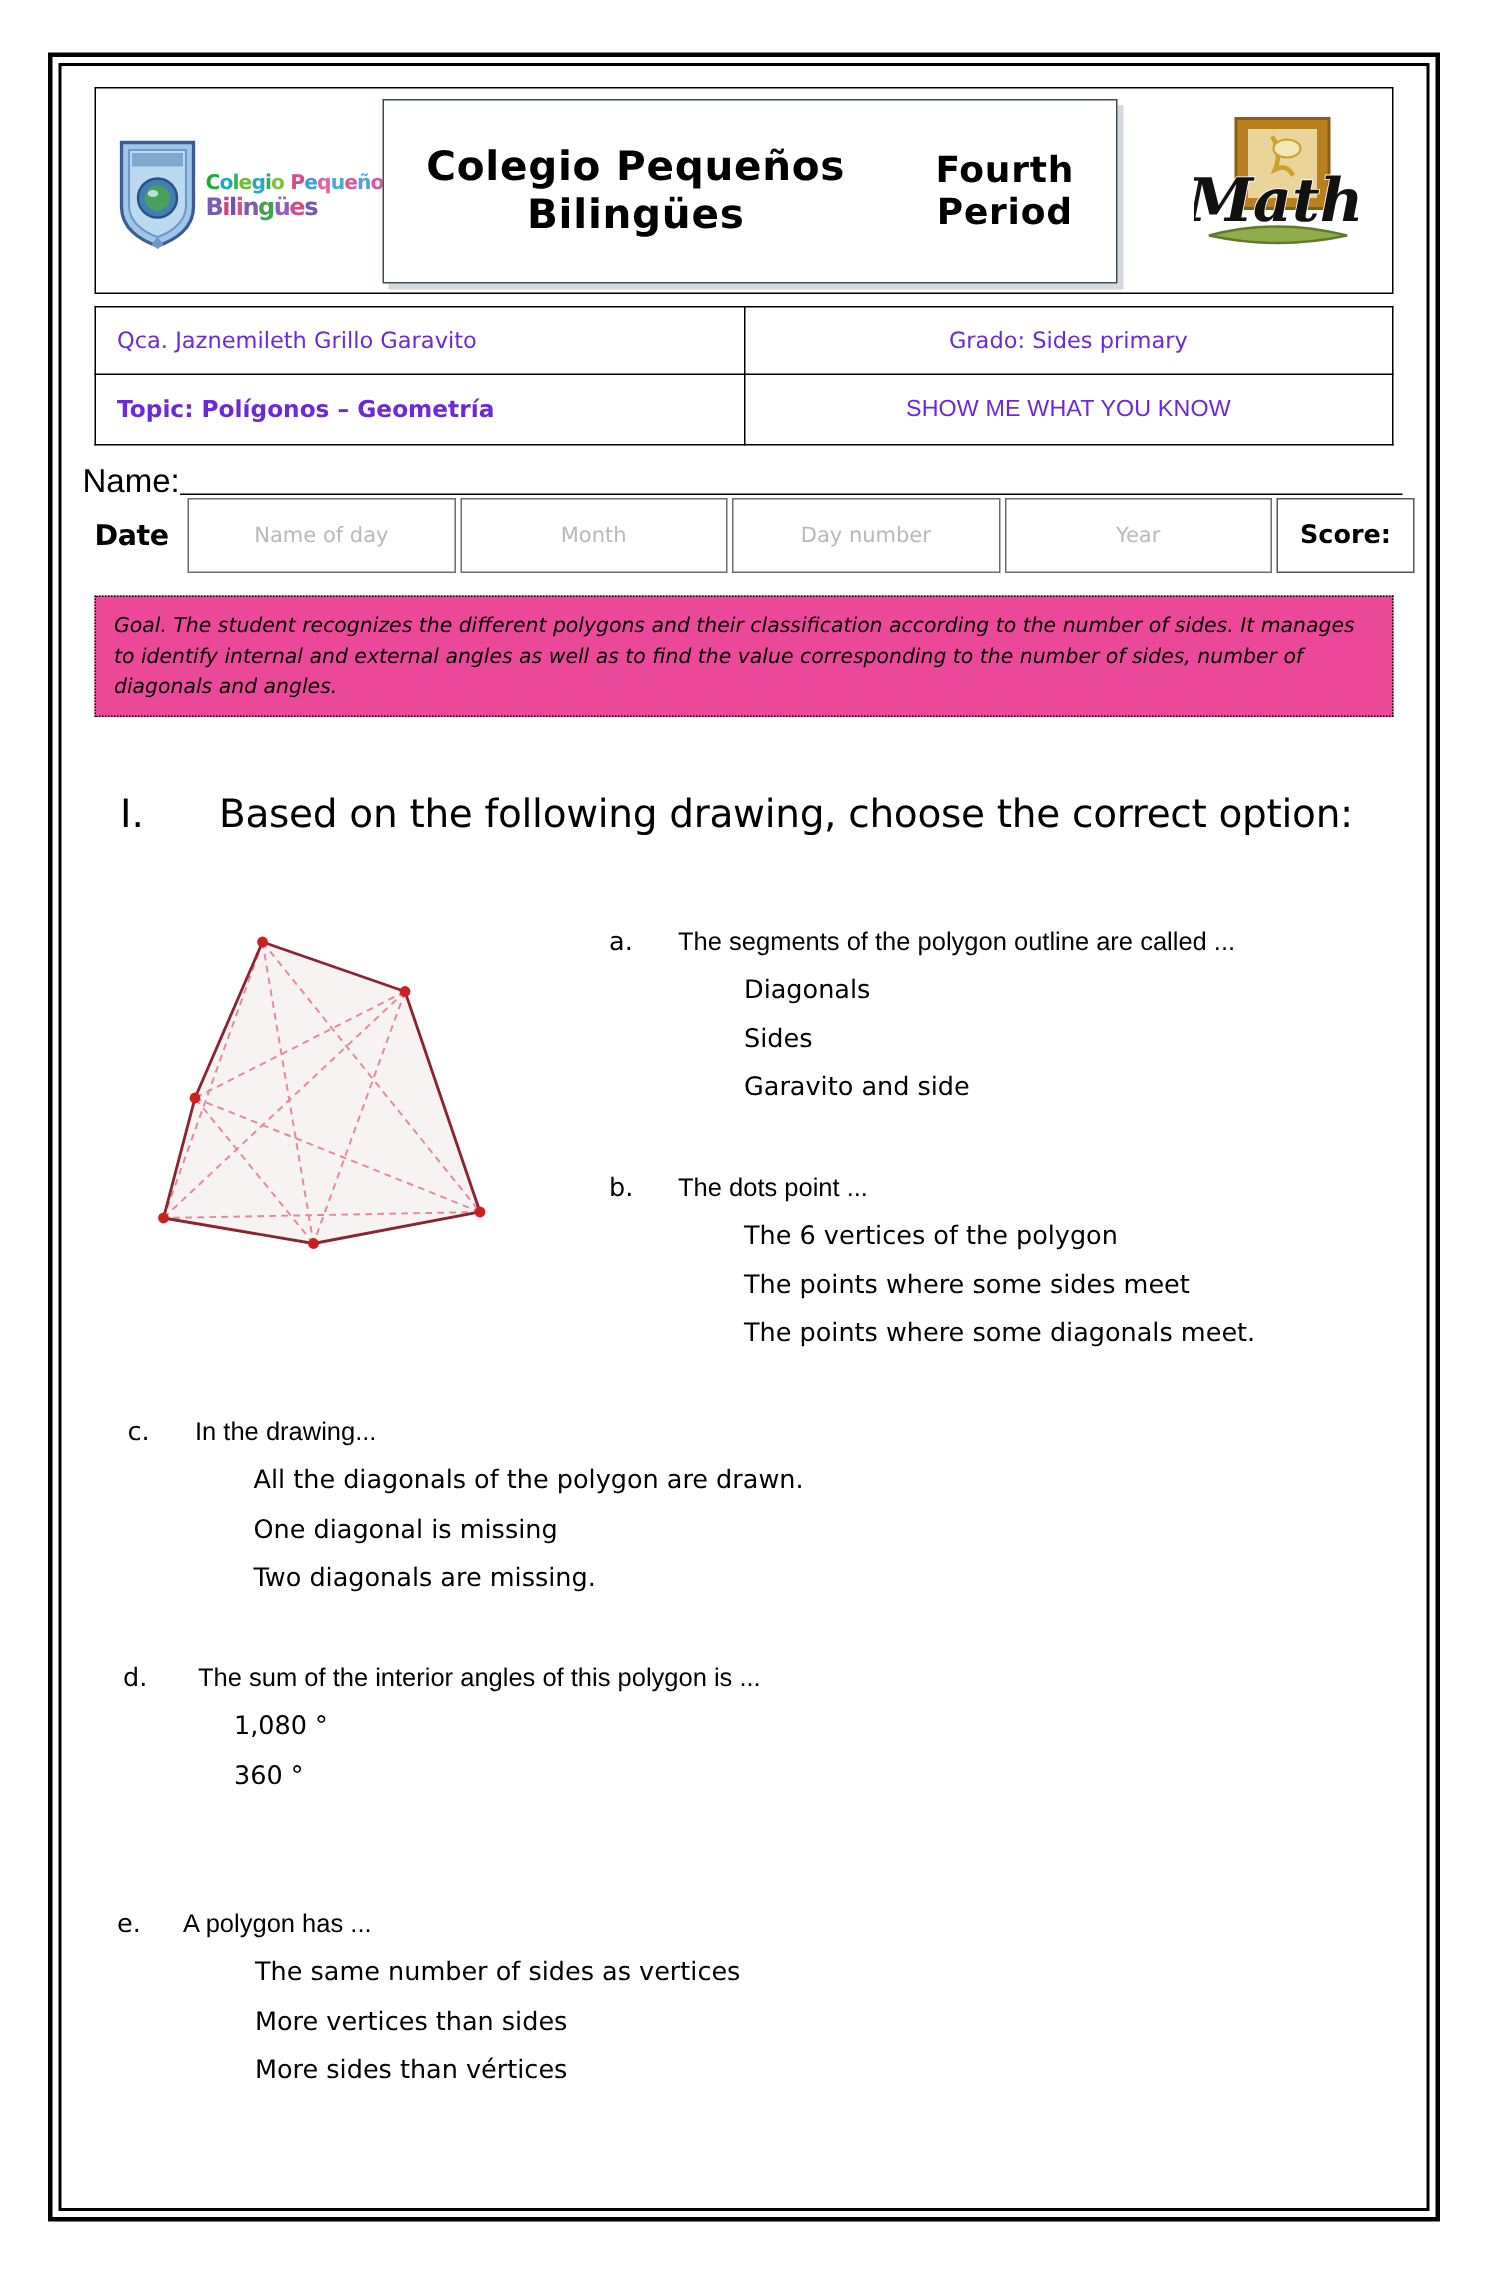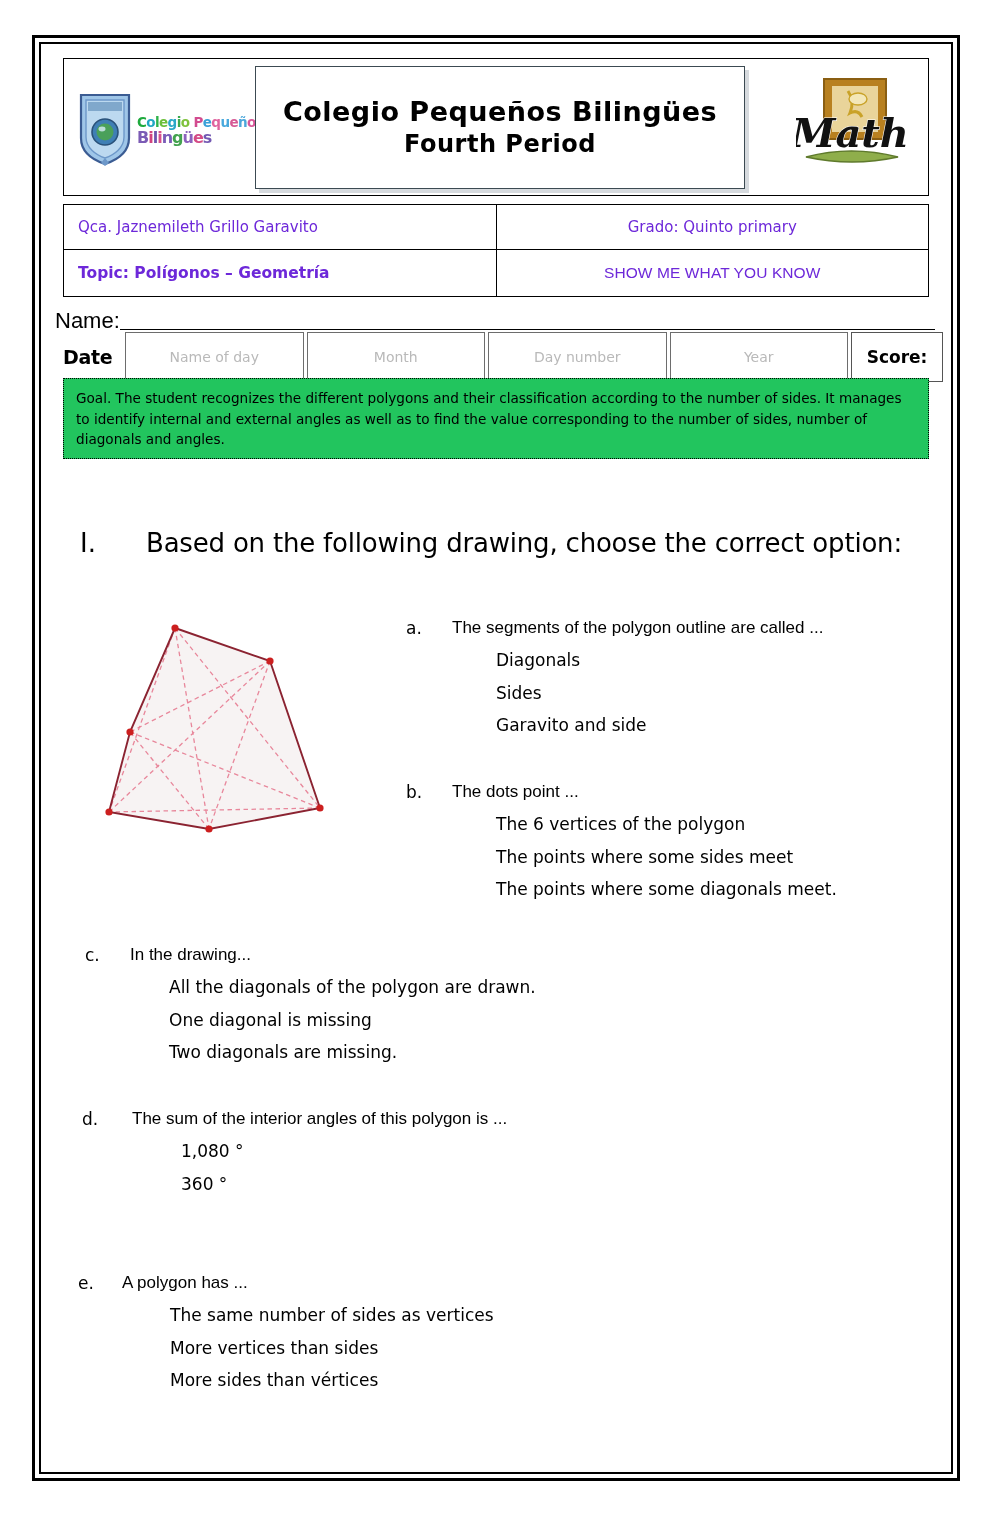--- a/index.html
+++ b/index.html
@@ -95,21 +95,21 @@
     position: absolute;
     left: 191px;
     top: 7px;
     width: 490px;
     height: 123px;
     border: 1.8px solid #3c4a52;
     background: #ffffff;
     box-shadow: 4px 4px 0 0 #d6dade;
     box-sizing: border-box;
     display: flex;
-    flex-direction: column;
+    flex-direction: row;
     align-items: center;
     justify-content: center;
     gap: 4px;
   }
   .title-line {
     font-family: "DejaVu Sans", sans-serif;
     font-weight: 700;
     color: #000000;
     text-align: center;
     letter-spacing: 0.5px;
@@ -226,27 +226,28 @@
     font-weight: 700;
     font-size: 17px;
     color: #000;
     box-sizing: border-box;
   }
 
   
   .goal-box {
     position: absolute;
     left: 63px;
-    top: 378px;
+    top: 397px;
     width: 866px;
     min-height: 74px;
     border: 1.4px dotted #000000;
     box-sizing: border-box;
     padding: 9px 12px 8px 12px;
-    background: #22c55e;
+    background: #ec4899;
+    font-style: italic;
   }
   .goal-text {
     font-family: "DejaVu Sans", sans-serif;
     font-size: 13.6px;
     line-height: 1.52;
     color: #000000;
     text-align: left;
   }
 
   
@@ -315,21 +316,21 @@
   #group-a .opt-letter { width: 46px; }
   #group-b { left: 406px; top: 782px; width: 520px; }
   #group-b .opt-letter { width: 46px; }
   #group-c { left: 85px;  top: 945px; width: 620px; }
   #group-c .opt-letter { width: 45px; }
   #group-d { left: 82px;  top: 1109px; width: 640px; }
   #group-d .opt-letter { width: 50px; }
   #group-e { left: 78px;  top: 1273px; width: 620px; }
   #group-e .opt-letter { width: 44px; }
   #group-c .choices { margin-left: 39px; }
-  #group-d .choices { margin-left: 49px; }
+  #group-d .choices { margin-left: 24px; }
   #group-e .choices { margin-left: 48px; }
 </style>
 </head>
 <body>
 
 <div id="page">
 
   <div id="page-border-outer"></div>
   <div id="page-border-inner"></div>
 
@@ -371,21 +372,21 @@
         <path d="M10 84 q45 -12 92 0 q-46 10 -92 0 Z" fill="#8fae4b" stroke="#5f7a2c" stroke-width="1.6"></path>
         <text x="54" y="74" font-family="DejaVu Serif, serif" font-style="italic" font-weight="700" font-size="40" fill="#111111" text-anchor="middle" stroke="#ffffff" stroke-width="1.1" paint-order="stroke">Math</text>
       </svg>
     </div>
   </div>
 
   <table class="info-table">
     <tbody>
         <tr class="row-h1">
       <td>Qca. Jaznemileth Grillo Garavito</td>
-      <td class="center">Grado: Quinto primary</td>
+      <td class="center">Grado: Sides primary</td>
     </tr>
     <tr class="row-h2">
       <td class="topic">Topic: Polígonos – Geometría</td>
       <td class="showme">SHOW ME WHAT YOU KNOW</td>
     </tr>
   </tbody>
     </table>
 
   <div class="name-row">
     <span class="name-label">Name:</span>

